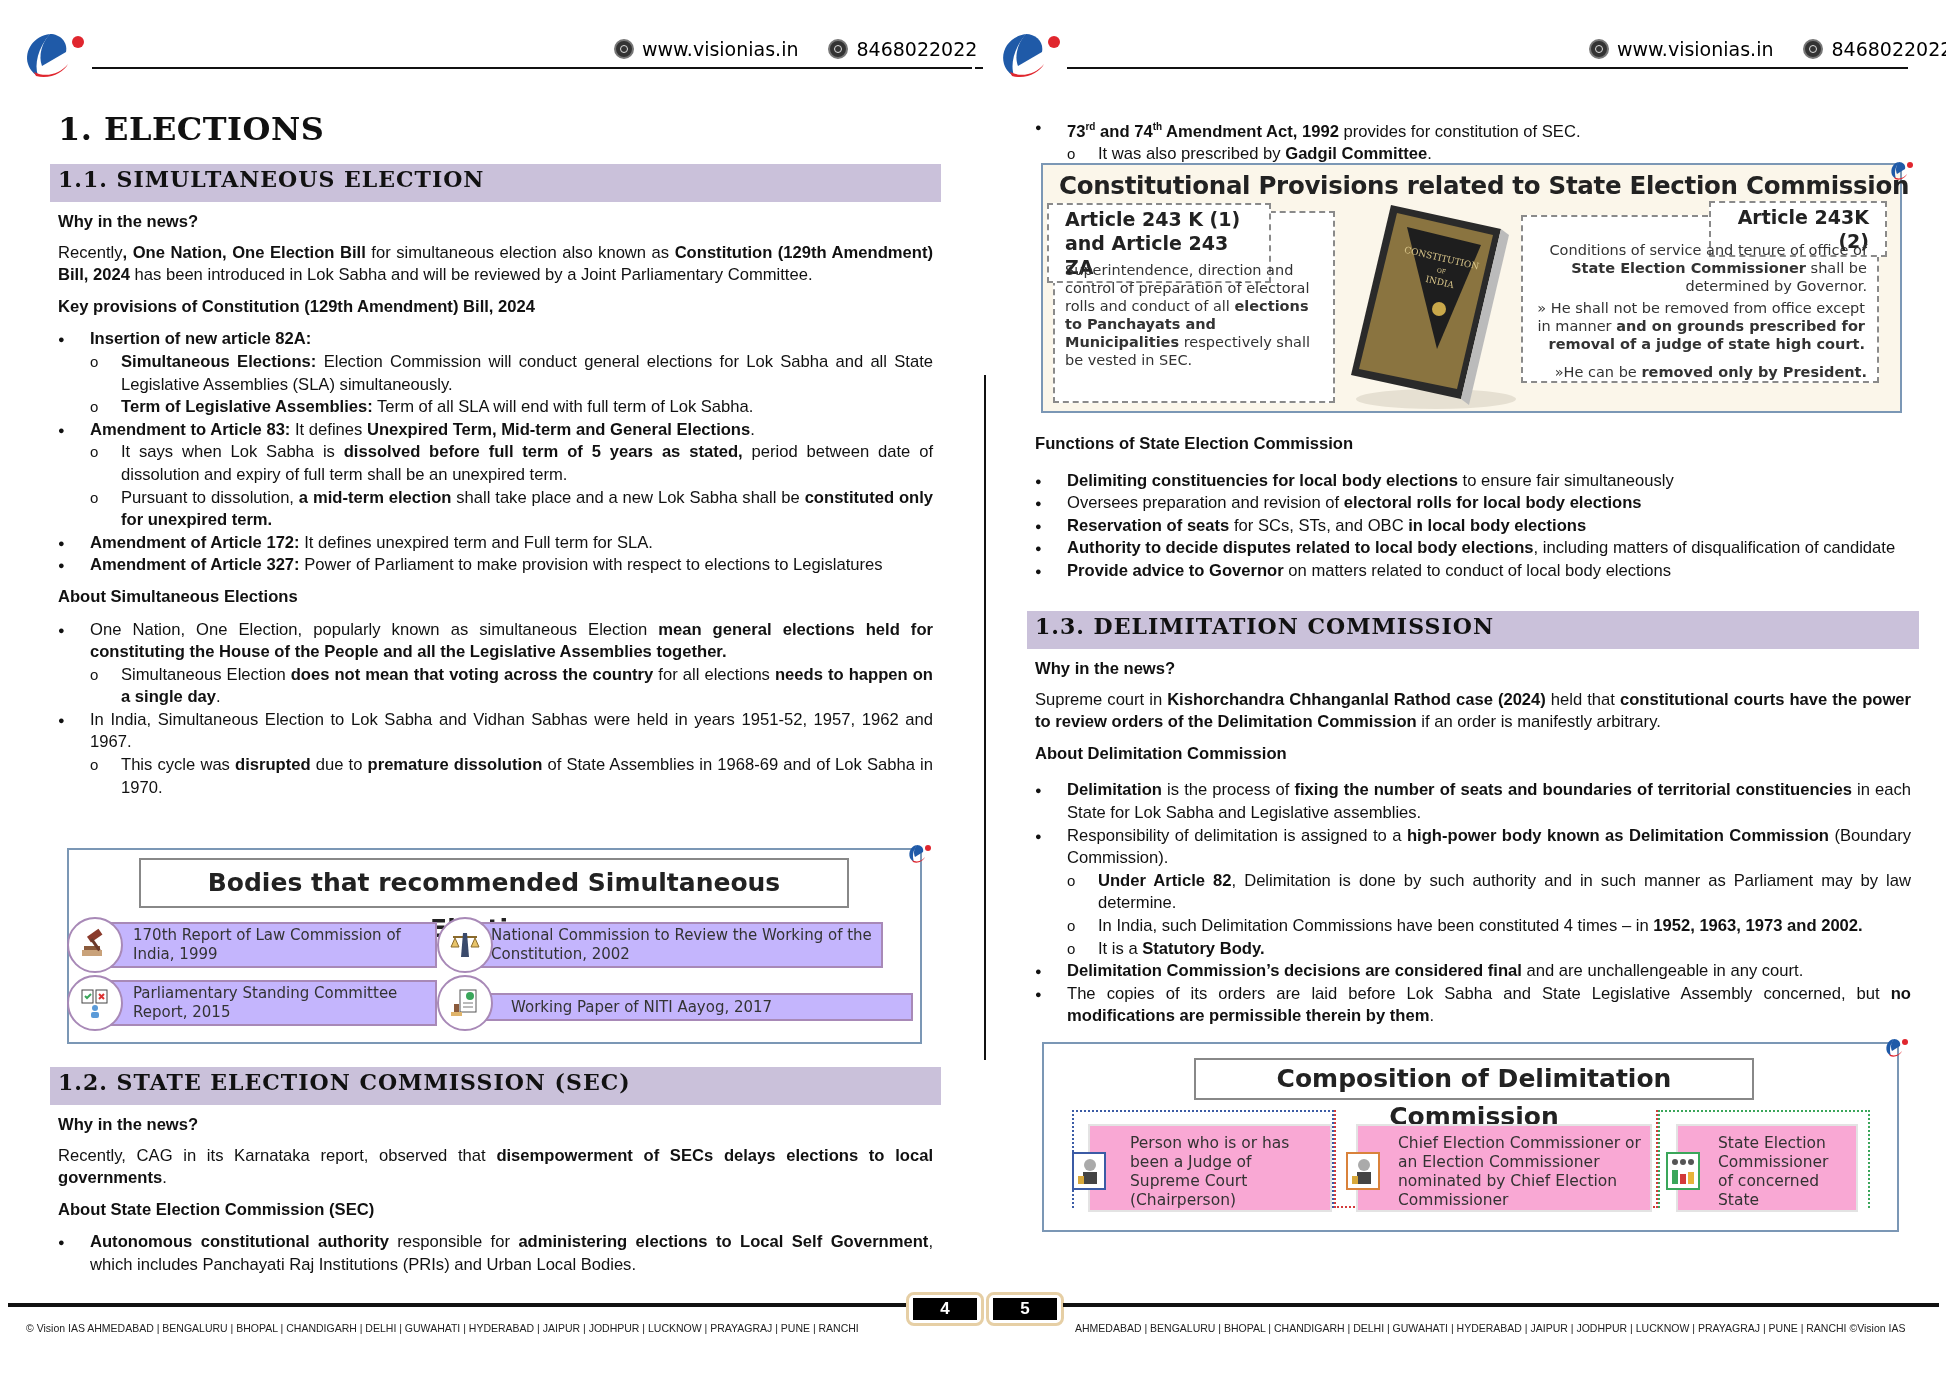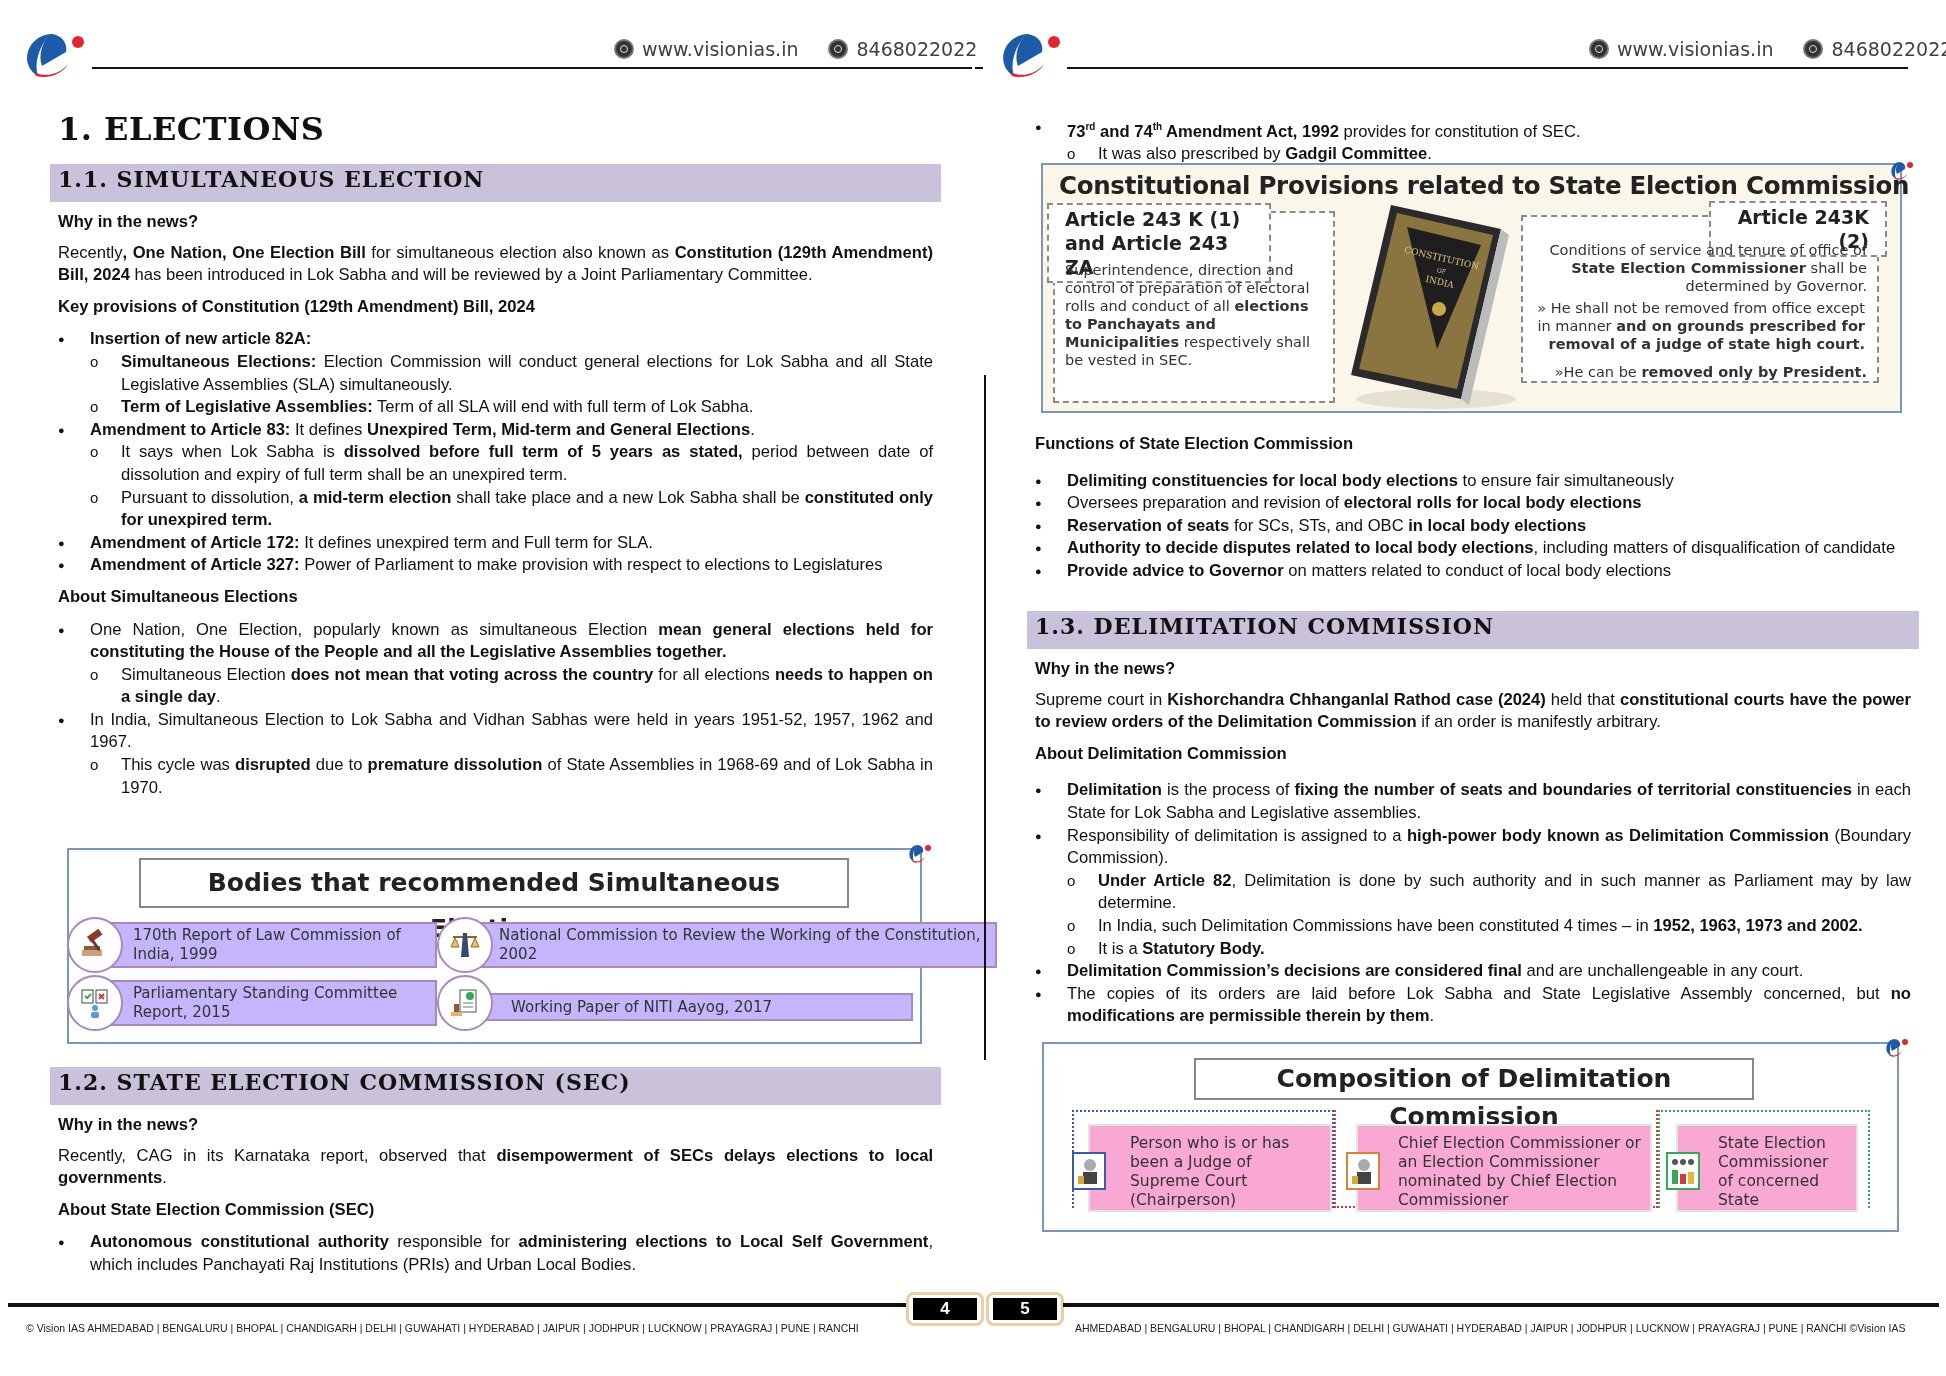--- a/index.html
+++ b/index.html
@@ -5,21 +5,21 @@
   * { box-sizing: border-box; margin: 0; padding: 0; }
   html, body { width: 1946px; height: 1376px; background: #fff; overflow: hidden; }
   body { position: relative; font-family: "Liberation Sans Narrow", "Liberation Sans", sans-serif; color: #111; }
   .page { position: absolute; top: 0; height: 1376px; }
   .page.left { left: 0; width: 975px; }
   .page.right { left: 975px; width: 971px; }
 
   
   .logo { position: absolute; top: 28px; width: 68px; height: 52px; }
   .hdr-line { position: absolute; top: 67px; height: 2px; background: #111; }
-  .hdr-contact { position: absolute; top: 38px; font-family: "DejaVu Sans", sans-serif; font-size: 19px; color: #404040; display: flex; align-items: center; gap: 8px; white-space: nowrap; }
+  .hdr-contact { position: absolute; top: 38px; font-family: "DejaVu Sans", sans-serif; font-size: 19px; color: #000000; display: flex; align-items: center; gap: 8px; white-space: nowrap; }
   .circ-icon { width: 20px; height: 20px; border-radius: 50%; background: #333; border: 2px solid #777; display: inline-block; position: relative; }
   .circ-icon::after { content: ""; position: absolute; inset: 4px; border-radius: 50%; border: 1px solid #ddd; }
   .hdr-contact .gap { width: 14px; }
 
   .content { position: absolute; font-size: 16.6px; line-height: 22.6px; }
   .left .content { left: 58px; width: 875px; }
   .right .content { left: 60px; width: 876px; }
 
   h1.chapter { font-family: "DejaVu Serif", serif; font-weight: bold; font-size: 32px; letter-spacing: 0.5px; margin-top: 16px; height: 46px; }
   .sec-bar { background: #cac1da; font-family: "DejaVu Serif", serif; font-weight: bold; font-size: 22px; letter-spacing: 1px; padding: 4px 8px; height: 38px; margin-left: -8px; margin-right: -8px; }
@@ -125,21 +125,21 @@
     </div>
     <div class="body-icon" style="left:-2px; top:67px;">
       <svg width="34" height="34" viewBox="0 0 34 34">
           <rect x="4" y="22" width="20" height="6" fill="#c9a27a"></rect>
           <rect x="6" y="18" width="16" height="4" fill="#8a5a3b"></rect>
           <rect x="10" y="4" width="14" height="7" transform="rotate(-35 17 8)" fill="#8a3a2b"></rect>
           <rect x="16" y="10" width="3" height="14" transform="rotate(-35 17 17)" fill="#6b3a2b"></rect>
         </svg>
     </div>
 
-    <div class="body-item" style="left:400px; top:72px; width:528px; height:46px; padding-left:28px;">
+    <div class="body-item" style="left:400px; top:72px; width:414px; height:46px; padding-left:20px;">
       <span>National Commission to Review the Working of the Constitution, 2002</span>
     </div>
     <div class="body-icon" style="left:368px; top:67px;">
       <svg width="36" height="36" viewBox="0 0 36 36">
           <line x1="6" y1="10" x2="30" y2="10" stroke="#8a6a2b" stroke-width="2"></line>
           <path d="M4 20 L8 11 L12 20 Z" fill="#e8c46a" stroke="#8a6a2b"></path>
           <path d="M24 20 L28 11 L32 20 Z" fill="#e8c46a" stroke="#8a6a2b"></path>
           <path d="M16 6 L20 6 L22 30 L14 30 Z" fill="#3a4a6b"></path>
         </svg>
     </div>

